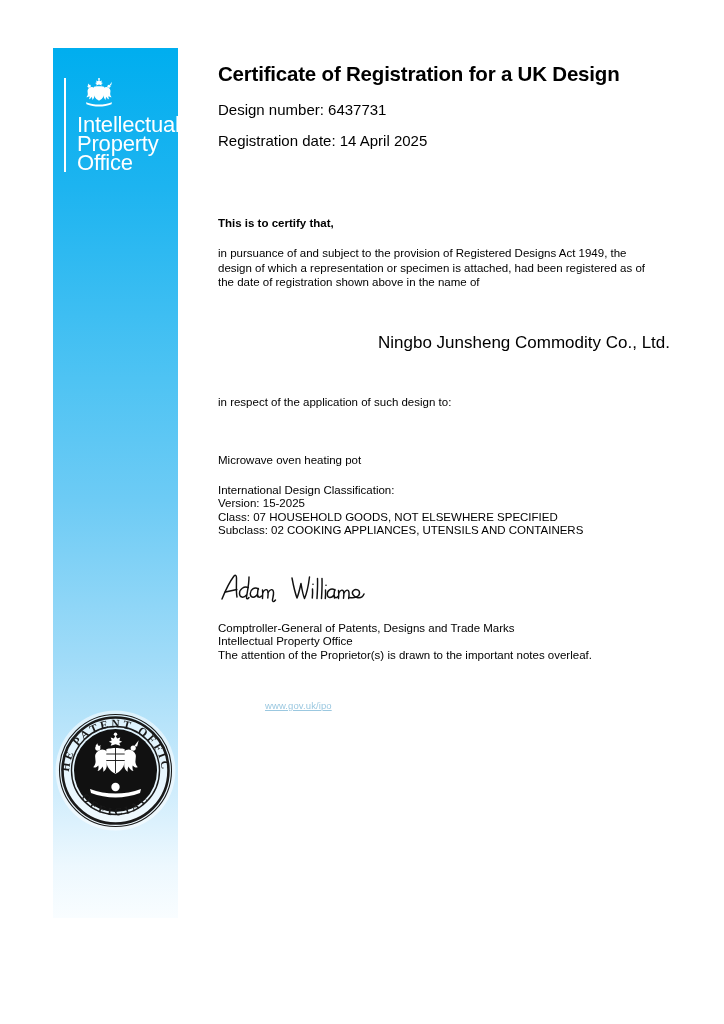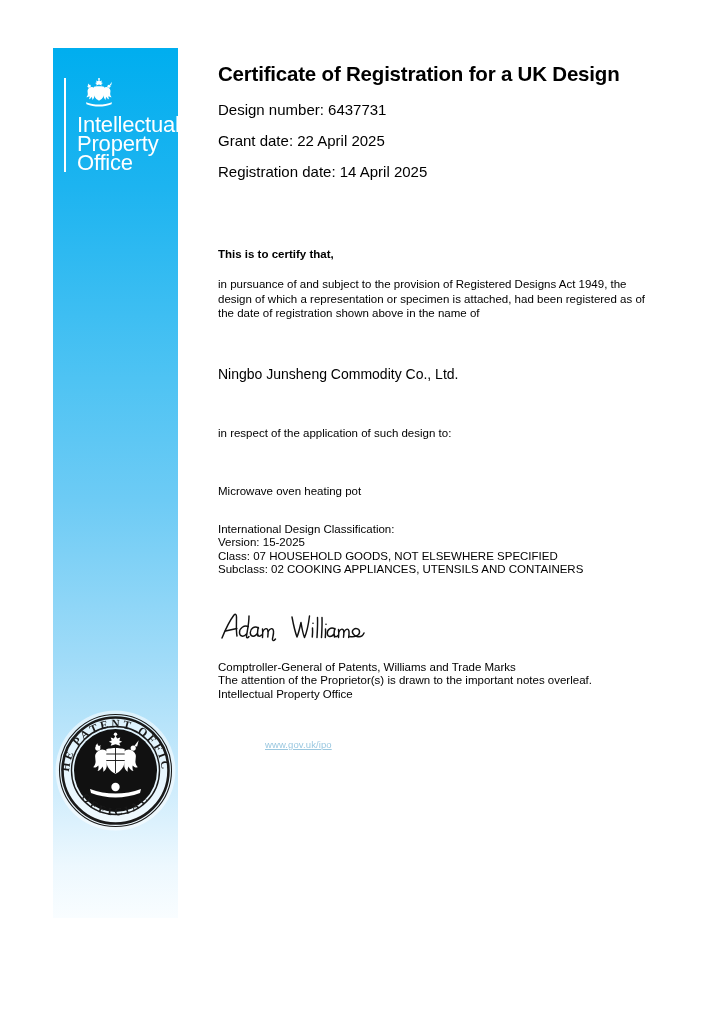--- a/index.html
+++ b/index.html
@@ -94,41 +94,42 @@
   }
 
   .body-para {
     font-size: 11.5px;
     line-height: 14.5px;
     margin-top: 17px;
     width: 437px;
   }
 
   .owner-name {
-    font-size: 14px;
+    font-size: 17px;
     line-height: 14px;
     margin-top: 46px;
+    text-align: right;
   }
 
   .respect-line {
     font-size: 11.5px;
     line-height: 14px;
     margin-top: 45px;
   }
 
   .design-title {
     font-size: 11.5px;
     line-height: 14px;
     margin-top: 44px;
   }
 
   .classification {
     font-size: 11.5px;
     line-height: 13.5px;
-    margin-top: 25px;
+    margin-top: 17px;
     white-space: pre-line;
   }
 
   .signature-wrap {
     margin-top: 31px;
     height: 42px;
   }
   .signature-wrap svg { display: block; }
 
   .signatory {
@@ -222,21 +223,20 @@
       <line x1="58.3" y1="57.5" x2="76.7" y2="57.5"></line>
     </g>
   </svg>
 </div>
 
 <div id="content">
 
   <h1 class="cert-title">Certificate of Registration for a UK Design</h1>
 
   <div class="meta-line">Design number: 6437731</div>
-  <div class="meta-line">Grant date: 22 April 2025</div>
   <div class="meta-line">Registration date: 14 April 2025</div>
 
   <div class="certify-head">This is to certify that,</div>
 
   <div class="body-para">in pursuance of and subject to the provision of Registered Designs Act 1949, the design of which a representation or specimen is attached, had been registered as of the date of registration shown above in the name of</div>
 
   <div class="owner-name">Ningbo Junsheng Commodity Co., Ltd.</div>
 
   <div class="respect-line">in respect of the application of such design to:</div>
 
@@ -281,22 +281,22 @@
         <path d="M120.5 21.5 C121 25 120.6 27.8 120.5 29.5"></path>
         <path d="M120.8 24 C122.5 20.5 125.3 20 125.8 23.5 C126 26 125.6 27.8 125.5 29.3"></path>
         <path d="M126 24 C127.8 20.5 130.5 20 131 23.5 C131.2 26 130.8 28 130.7 29.5"></path>
 
         <path d="M131.5 28.5 C136 29.5 141 28 141.5 24.5 C142 21 138 19.5 135.5 21.5 C133 23.5 135 27.5 139 28.5 C142.5 29.4 145 27.5 146 25"></path>
       </g>
     </svg>
   </div>
 
   <div class="signatory">
-    <div>Comptroller-General of Patents, Williams and Trade Marks</div>
+    <div>Comptroller-General of Patents, Designs and Trade Marks</div>
+    <div>Intellectual Property Office</div>
     <div>The attention of the Proprietor(s) is drawn to the important notes overleaf.</div>
-    <div>Intellectual Property Office</div>
   </div>
 
   <div class="footer">
     <a class="footer-link" href="#">www.gov.uk/ipo</a>
   </div>
 
 </div>
 
 </body></html>

